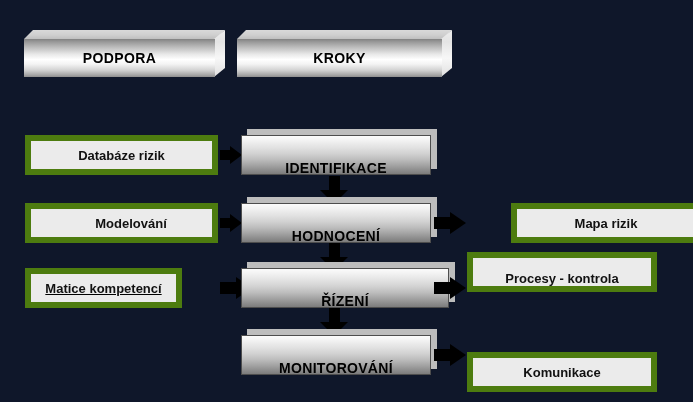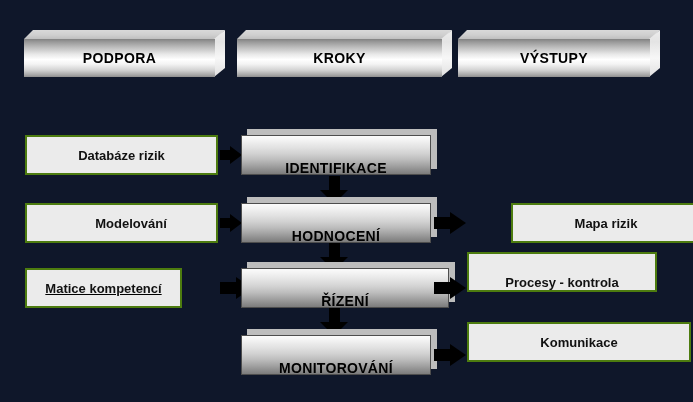--- a/index.html
+++ b/index.html
@@ -57,21 +57,21 @@
     color: #000000;
     letter-spacing: 0.4px;
     white-space: nowrap;
   }
 
   
   .sidebox {
     position: absolute;
     height: 40px;
     background: #ebebeb;
-    border: 2px solid #4d7c0f;
+    border: 6px solid #4d7c0f;
     display: flex;
     align-items: center;
     justify-content: center;
   }
   .sidebox .lbl {
     font-size: 13px;
     font-weight: bold;
     color: #111111;
     white-space: nowrap;
   }
@@ -123,27 +123,20 @@
   </div>
 
   <div class="banner" style="left:237px; top:30px; width:215px;">
     <div class="top-bevel"></div>
     <div class="right-face"></div>
     <div class="face">
       <span class="lbl">KROKY</span>
     </div>
   </div>
 
-  <div class="banner" style="left:458px; top:30px; width:202px;">
-    <div class="top-bevel"></div>
-    <div class="right-face"></div>
-    <div class="face">
-      <span class="lbl">VÝSTUPY</span>
-    </div>
-  </div>
 
   <div class="sidebox" style="left:25px; top:135px; width:193px;">
     <span class="lbl">Databáze rizik</span>
   </div>
 
   <div style="position:absolute; left:220px; top:146px; width:22px; height:18px;">
     <div style="position:absolute; left:0; top:4px; width:12px; height:10px; background:#000;"></div>
     <div style="position:absolute; left:10px; top:0; width:0; height:0;
                 border-top:9px solid transparent; border-bottom:9px solid transparent;
                 border-left:12px solid #000;"></div>
@@ -242,17 +235,17 @@
     </div>
   </div>
 
   <div style="position:absolute; left:434px; top:344px; width:32px; height:22px;">
     <div style="position:absolute; left:0; top:5px; width:18px; height:12px; background:#000;"></div>
     <div style="position:absolute; left:16px; top:0; width:0; height:0;
                 border-top:11px solid transparent; border-bottom:11px solid transparent;
                 border-left:16px solid #000;"></div>
   </div>
 
-  <div class="sidebox" style="left:467px; top:322px; width:224px;">
+  <div class="sidebox" style="left:467px; top:352px; width:190px;">
     <span class="lbl">Komunikace</span>
   </div>
 
 </div>
 
 </body></html>

